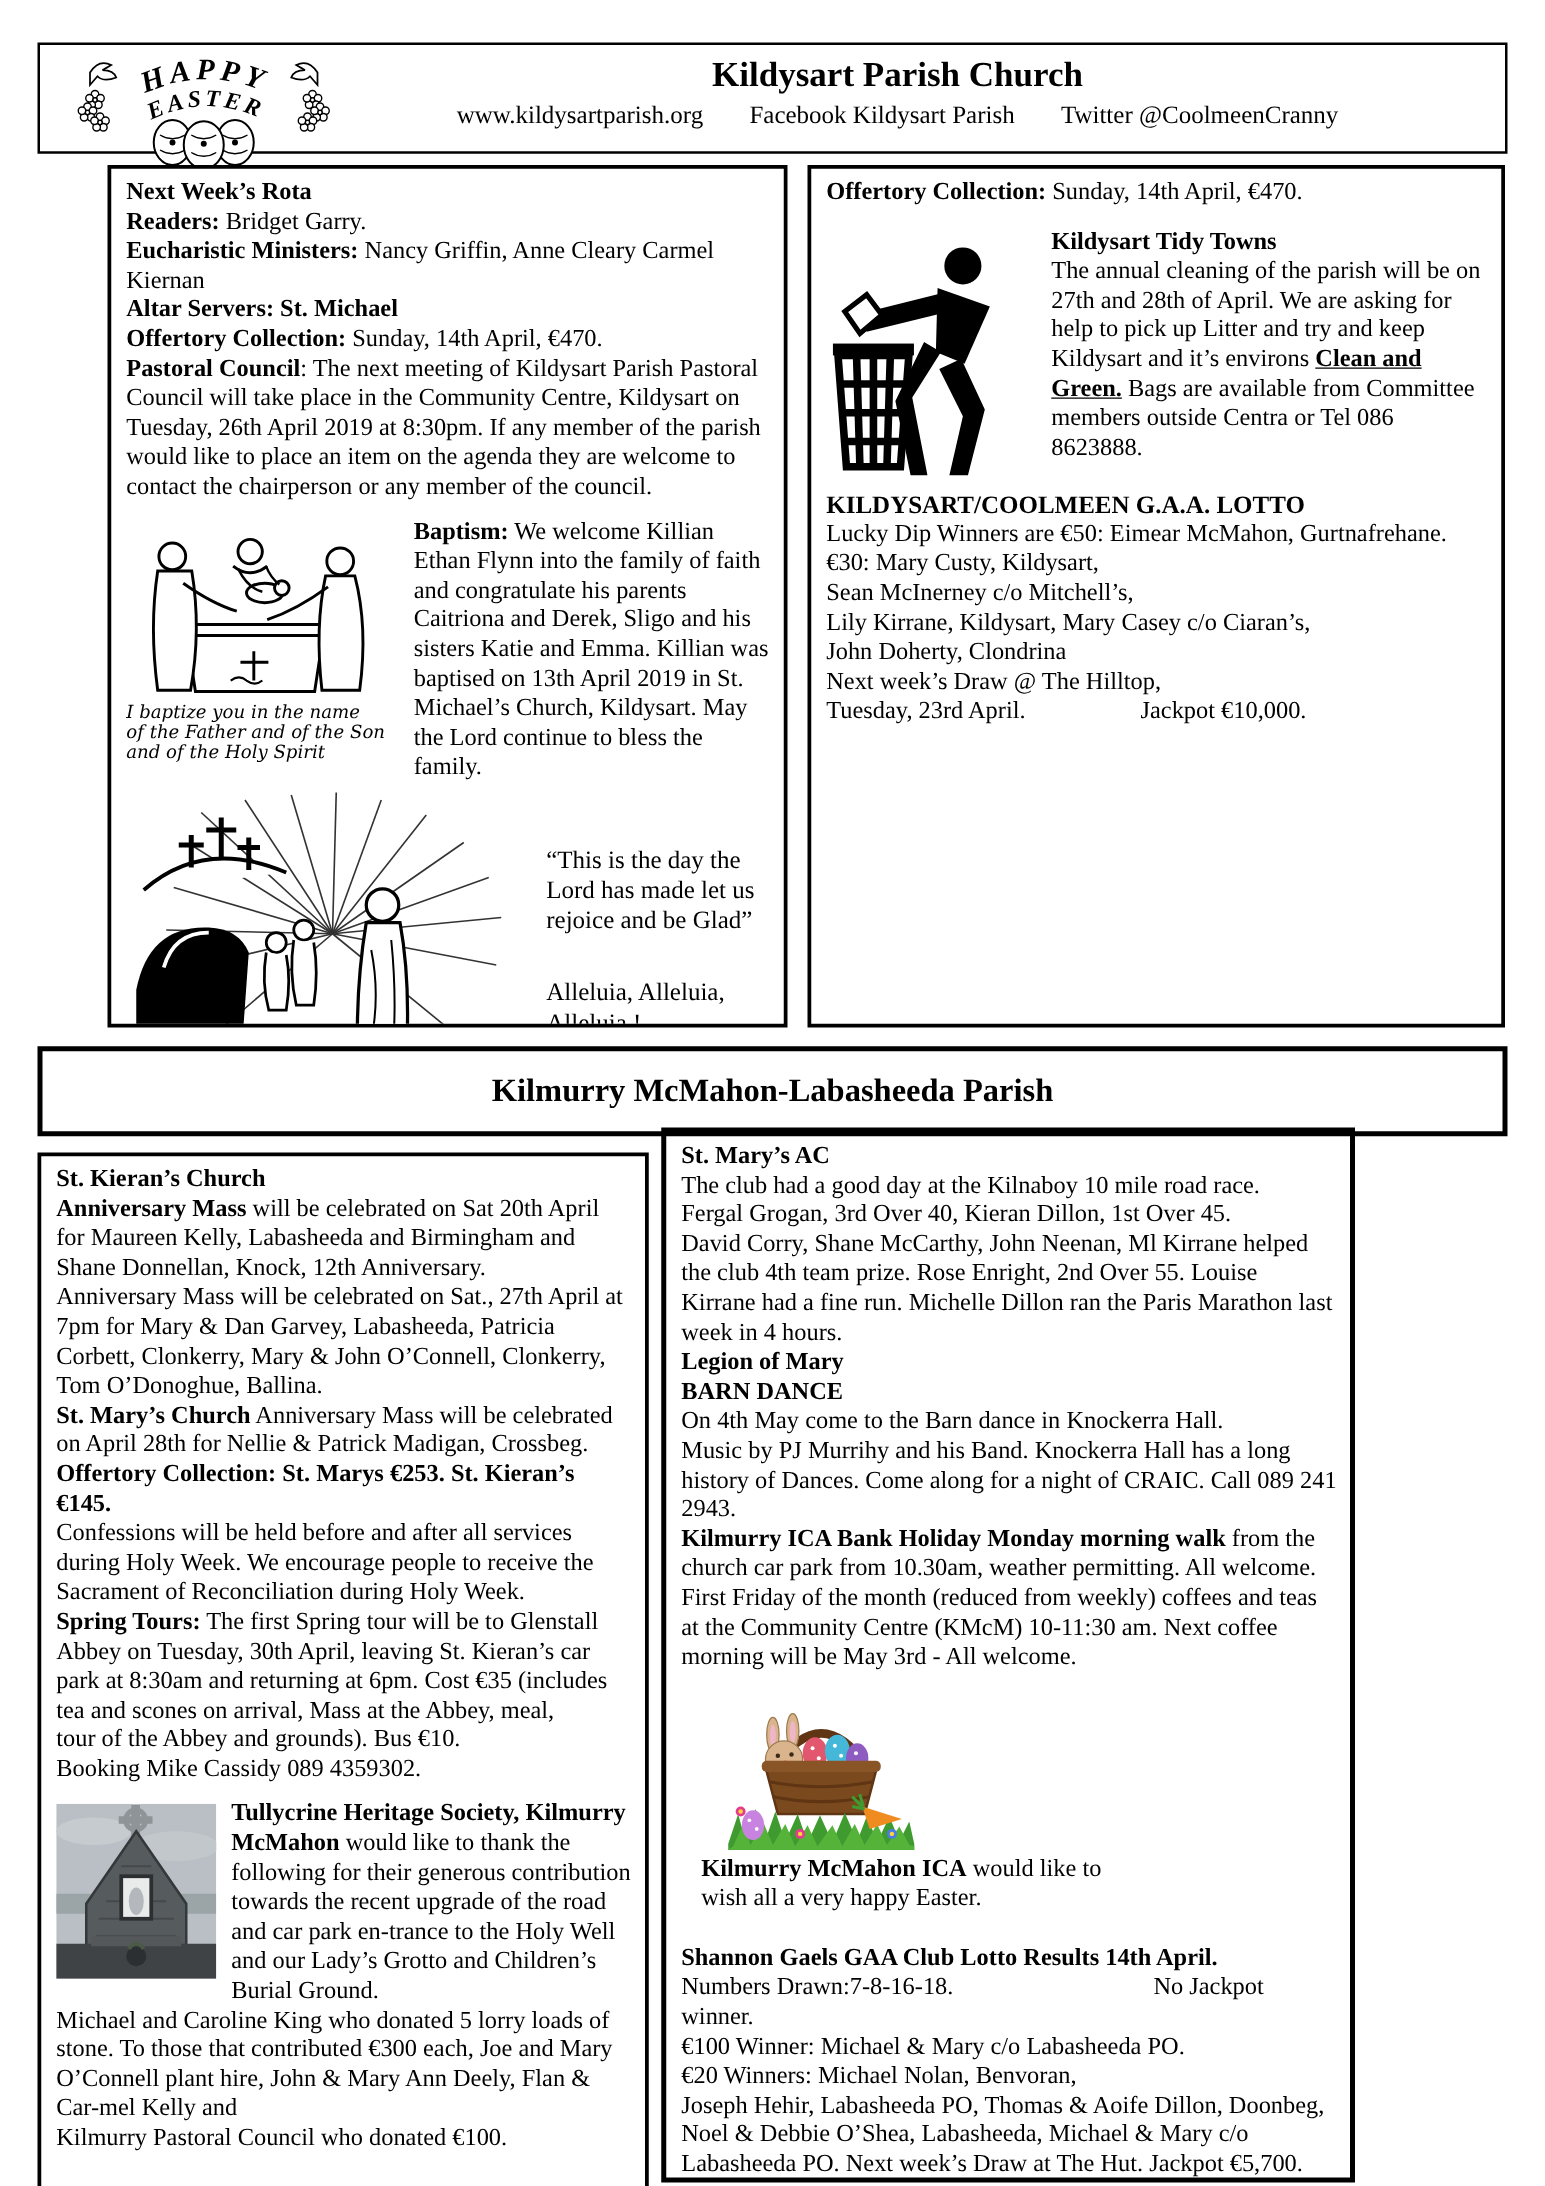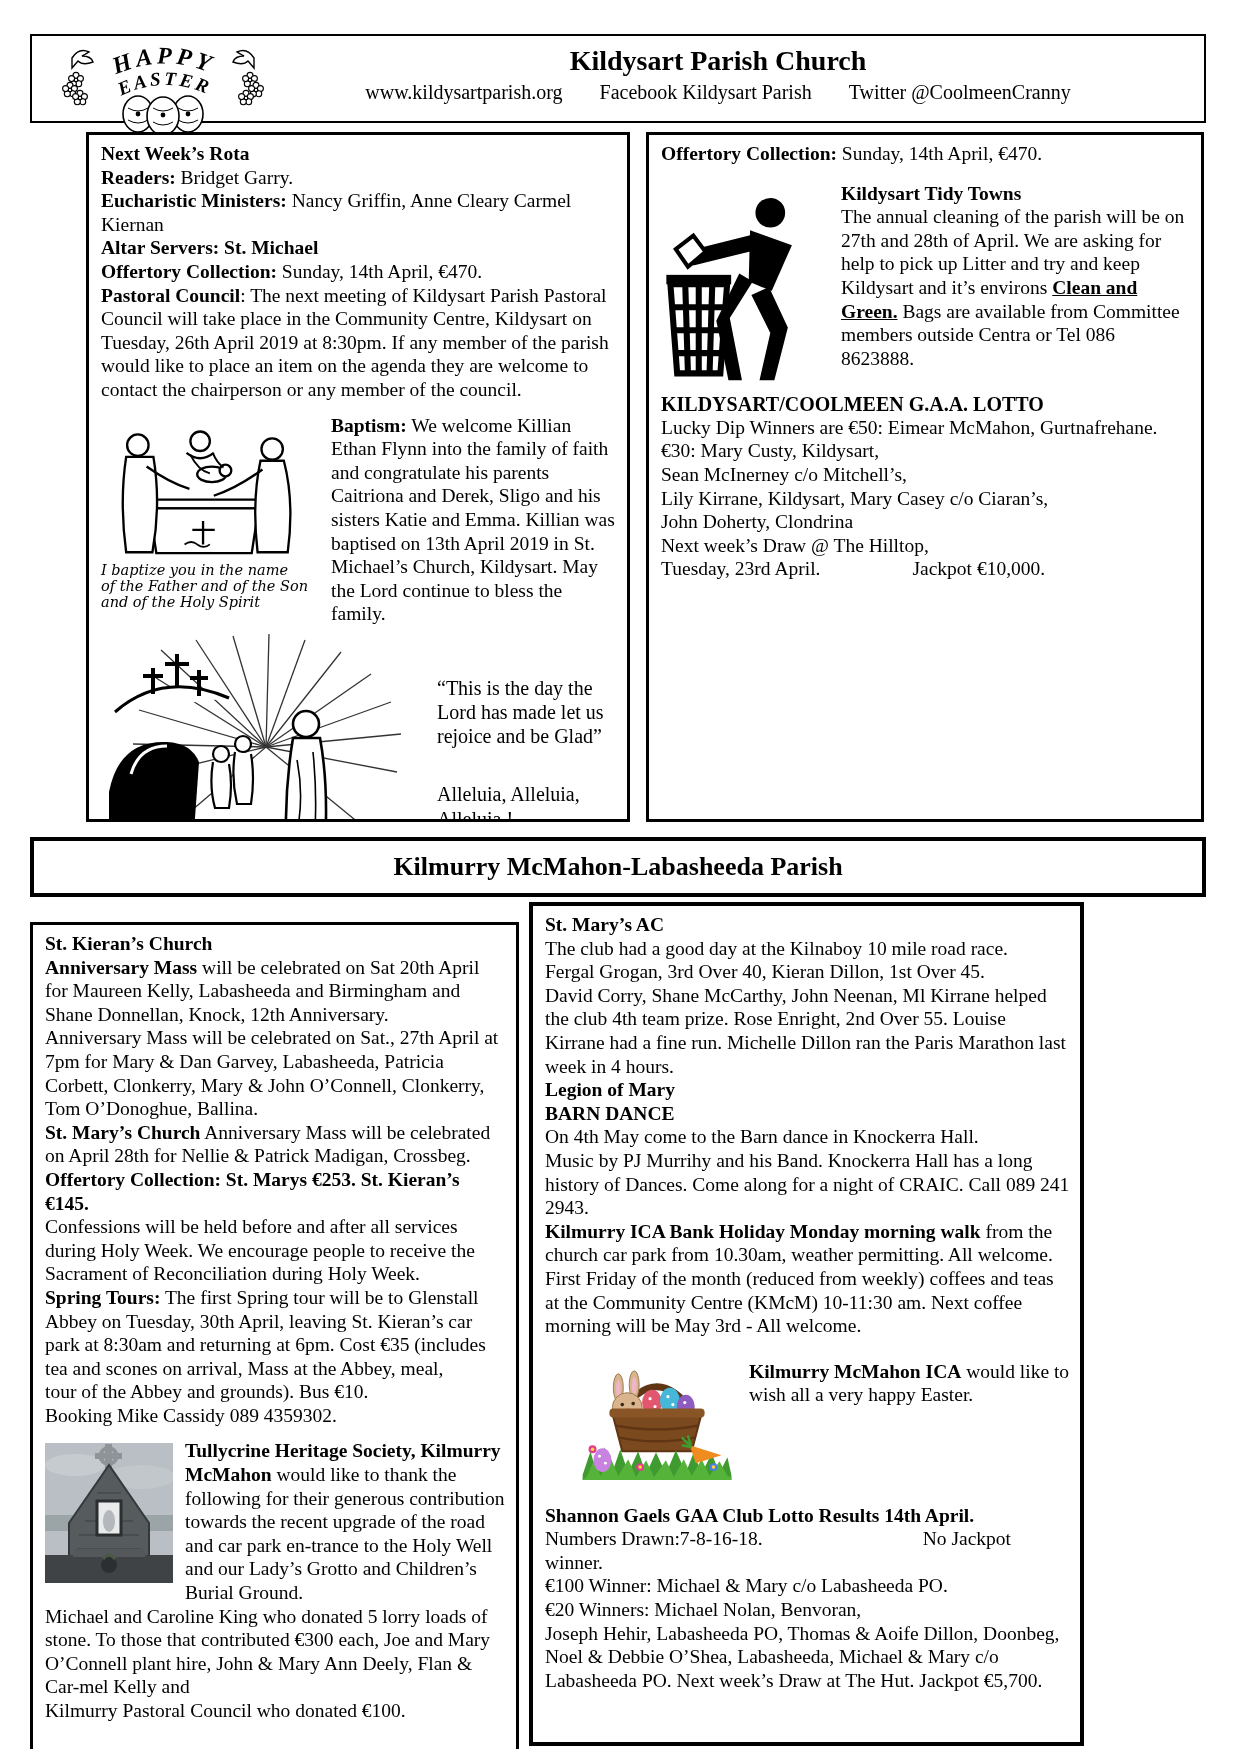--- a/index.html
+++ b/index.html
@@ -18,21 +18,21 @@
   .header-box { position: absolute; left: 30px; top: 34px; width: 1176px; height: 89px; border: 2px solid #000; }
   .logo-svg { position: absolute; left: 28px; top: 2px; width: 206px; height: 94px; }
   .header-title { margin: 9px 0 0 200px; text-align: center; font-size: 28px; font-weight: bold; }
   .header-contact { margin: 4px 0 0 200px; text-align: center; font-size: 20px; }
   .header-contact span { margin: 10px 16px; }
 
   
   .box { position: absolute; border: 3px solid #000; padding: 7px 10px 6px 12px; overflow: hidden; font-size: 19.5px; line-height: 1.21; }
   .box-tl { left: 44px;  top: 132px; width: 544px; height: 690px; margin-left: 42px; }
   .box-tr { left: 646px; top: 132px; width: 558px; height: 690px; }
-  .banner-box { position: absolute; left: 30px; top: 837px; width: 1176px; height: 60px; border: 4px solid #000;
+  .banner-box { position: absolute; left: 30px; top: 837px; width: 1176px; height: 72px; border: 4px solid #000;
                 display: flex; align-items: center; justify-content: center; }
   .banner-title { font-weight: bold; font-size: 26px; }
   .box-bl { left: 30px;  top: 922px; width: 489px; height: 1032px; }
   .box-br { left: 529px; top: 902px; width: 555px; height: 844px; border-width: 4px; }
 
   
   .baptism-row { display: flex; margin-top: 12px; }
   .baptism-fig { flex: none; width: 228px; margin: 4px 0 0 8px; }
   .baptism-fig svg { width: 208px; height: 146px; display: block; }
   .handwrite { font-style: italic; font-size: 14.5px; line-height: 1.12; white-space: pre-line;
@@ -50,21 +50,21 @@
   .tidyman-svg { float: left; width: 162px; height: 206px; margin: 2px 14px 2px 4px; }
   .lotto { clear: both; margin-top: 20px; }
   .lotto-head { font-weight: bold; font-size: 20px; }
   .jackpot-span { margin-left: 92px; }
 
   
   .tully-block { margin-top: 12px; }
   .well-svg { float: left; width: 128px; height: 140px; margin: 4px 12px 2px 0; }
 
   
-  .easter-row { display: flex; margin-top: 18px; }
+  .easter-row { display: flex; margin-top: 18px; flex-direction: column; }
   .easter-row svg { flex: none; width: 152px; height: 124px; margin-left: 36px; }
   .easter-text { padding: 4px 0 0 16px; max-width: 360px; }
 
   .shannon { margin-top: 24px; }
   .gap-span { margin-left: 160px; }
 </style>
 </head>
 <body>
 
 <div class="page">

